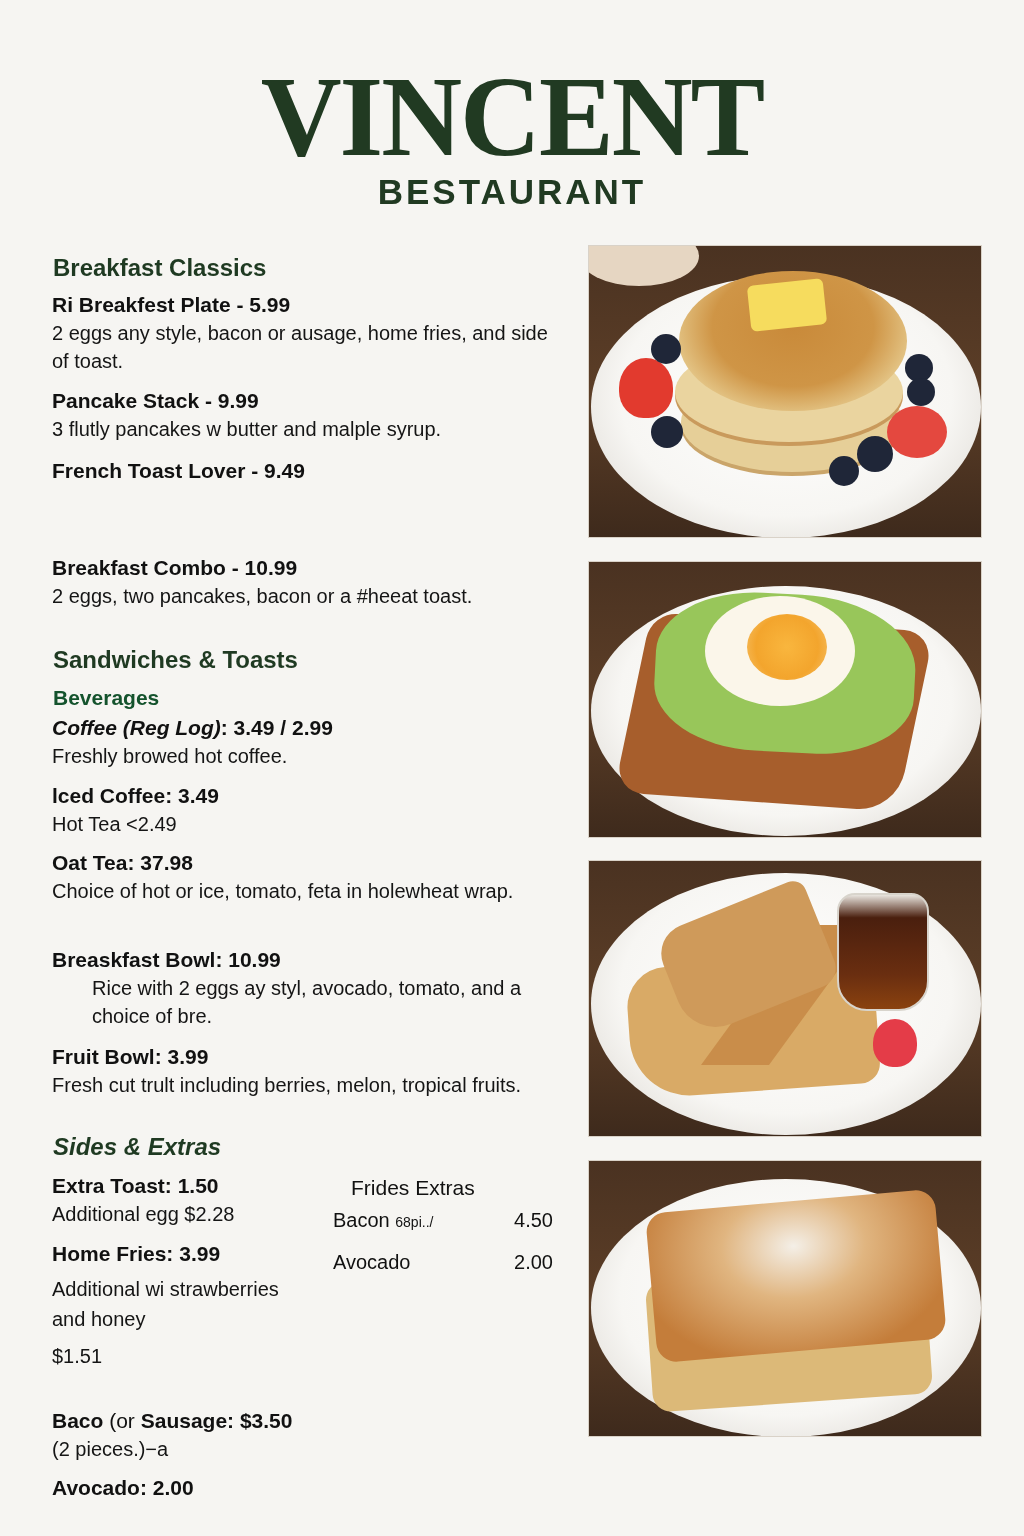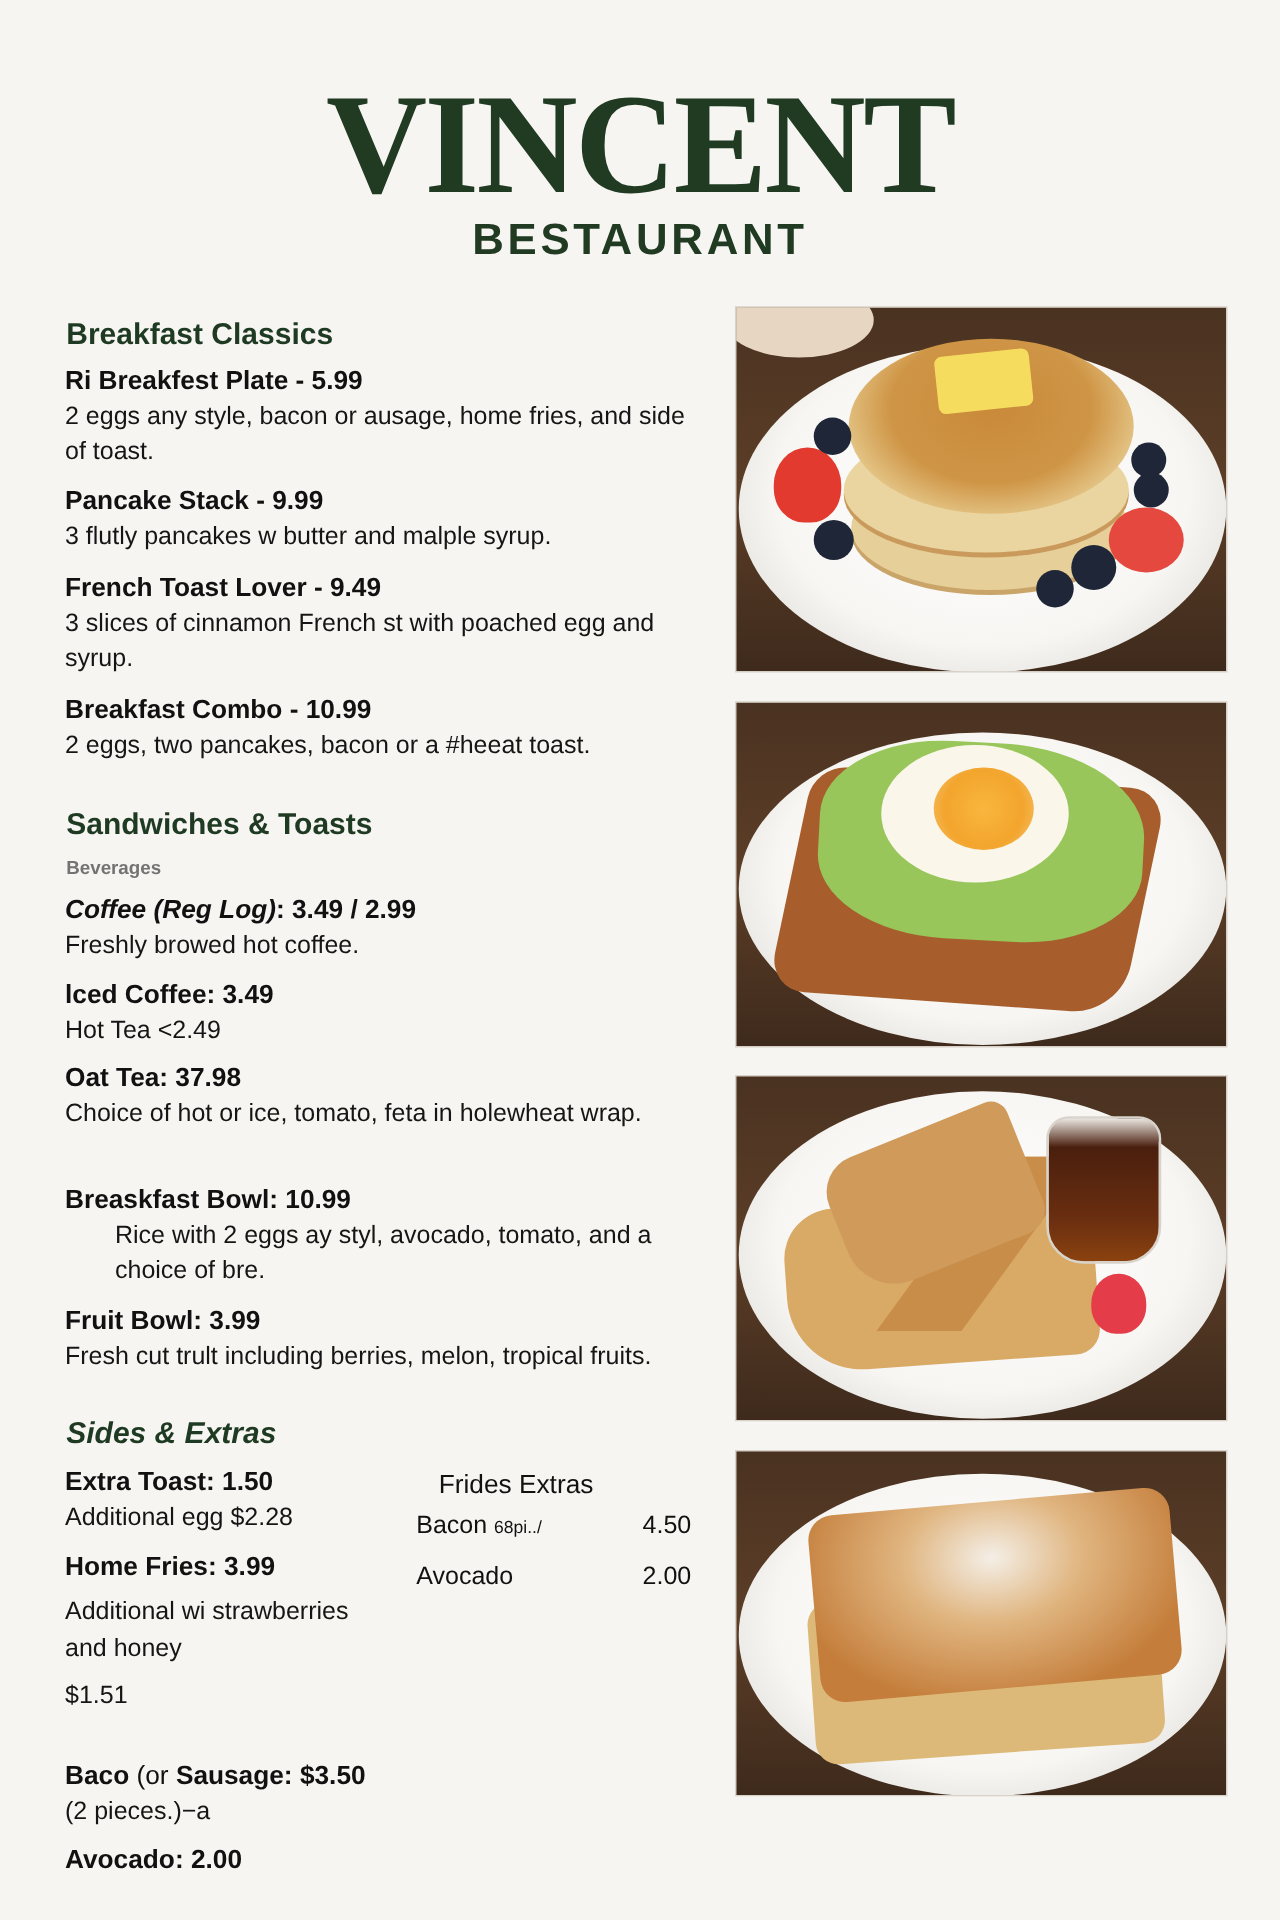--- a/index.html
+++ b/index.html
@@ -35,21 +35,21 @@
       left: 53px;
       font-weight: 700;
       font-size: 24px;
       color: #1f3a22;
     }
     .section-title.italic { font-style: italic; }
     .item { position: absolute; left: 52px; width: 520px; }
     .item-name { font-weight: 700; font-size: 21px; line-height: 28px; color: #111; }
     .item-name .ital { font-style: italic; }
     .item-desc { font-size: 20px; line-height: 28px; color: #151515; }
-    .sub-heading { position: absolute; left: 53px; font-weight: 700; font-size: 15px; color: #737373; }
+    .sub-heading { position: absolute; left: 53px; font-weight: 700; font-size: 21px; color: #14532d; }
 
     .extras { position: absolute; left: 333px; top: 1174px; width: 220px; }
     .extras-title { font-weight: 400; font-size: 21px; line-height: 28px; margin-bottom: 4px; margin-left: 18px; }
     .extras-row { display: flex; justify-content: space-between; font-size: 20px; line-height: 28px; margin-bottom: 12px; gap: 24px; }
     .extras-row .small { font-size: 14px; }
 
     .photo {
       position: absolute;
       left: 588px;
       width: 394px;
@@ -77,21 +77,20 @@
 <div class="item" style="top:291px;">
   <div class="item-name">Ri Breakfest Plate - 5.99</div>
   <div class="item-desc" style="width:505px;">2 eggs any style, bacon or ausage, home fries, and side of toast.</div>
 </div>
 <div class="item" style="top:387px;">
   <div class="item-name">Pancake Stack - 9.99</div>
   <div class="item-desc">3 flutly pancakes w butter and malple syrup.</div>
 </div>
 <div class="item" style="top:457px;">
   <div class="item-name">French Toast Lover - 9.49</div>
-  <div class="item-desc" style="width:490px;">3 slices of cinnamon French st with poached egg and syrup.</div>
 </div>
 <div class="item" style="top:554px;">
   <div class="item-name">Breakfast Combo - 10.99</div>
   <div class="item-desc">2 eggs, two pancakes, bacon or a #heeat toast.</div>
 </div>
 
 <div class="section-title" style="top:646px;">Sandwiches &amp; Toasts</div>
 <div class="sub-heading" style="top:686px;">Beverages</div>
 
 <div class="item" style="top:714px;">

